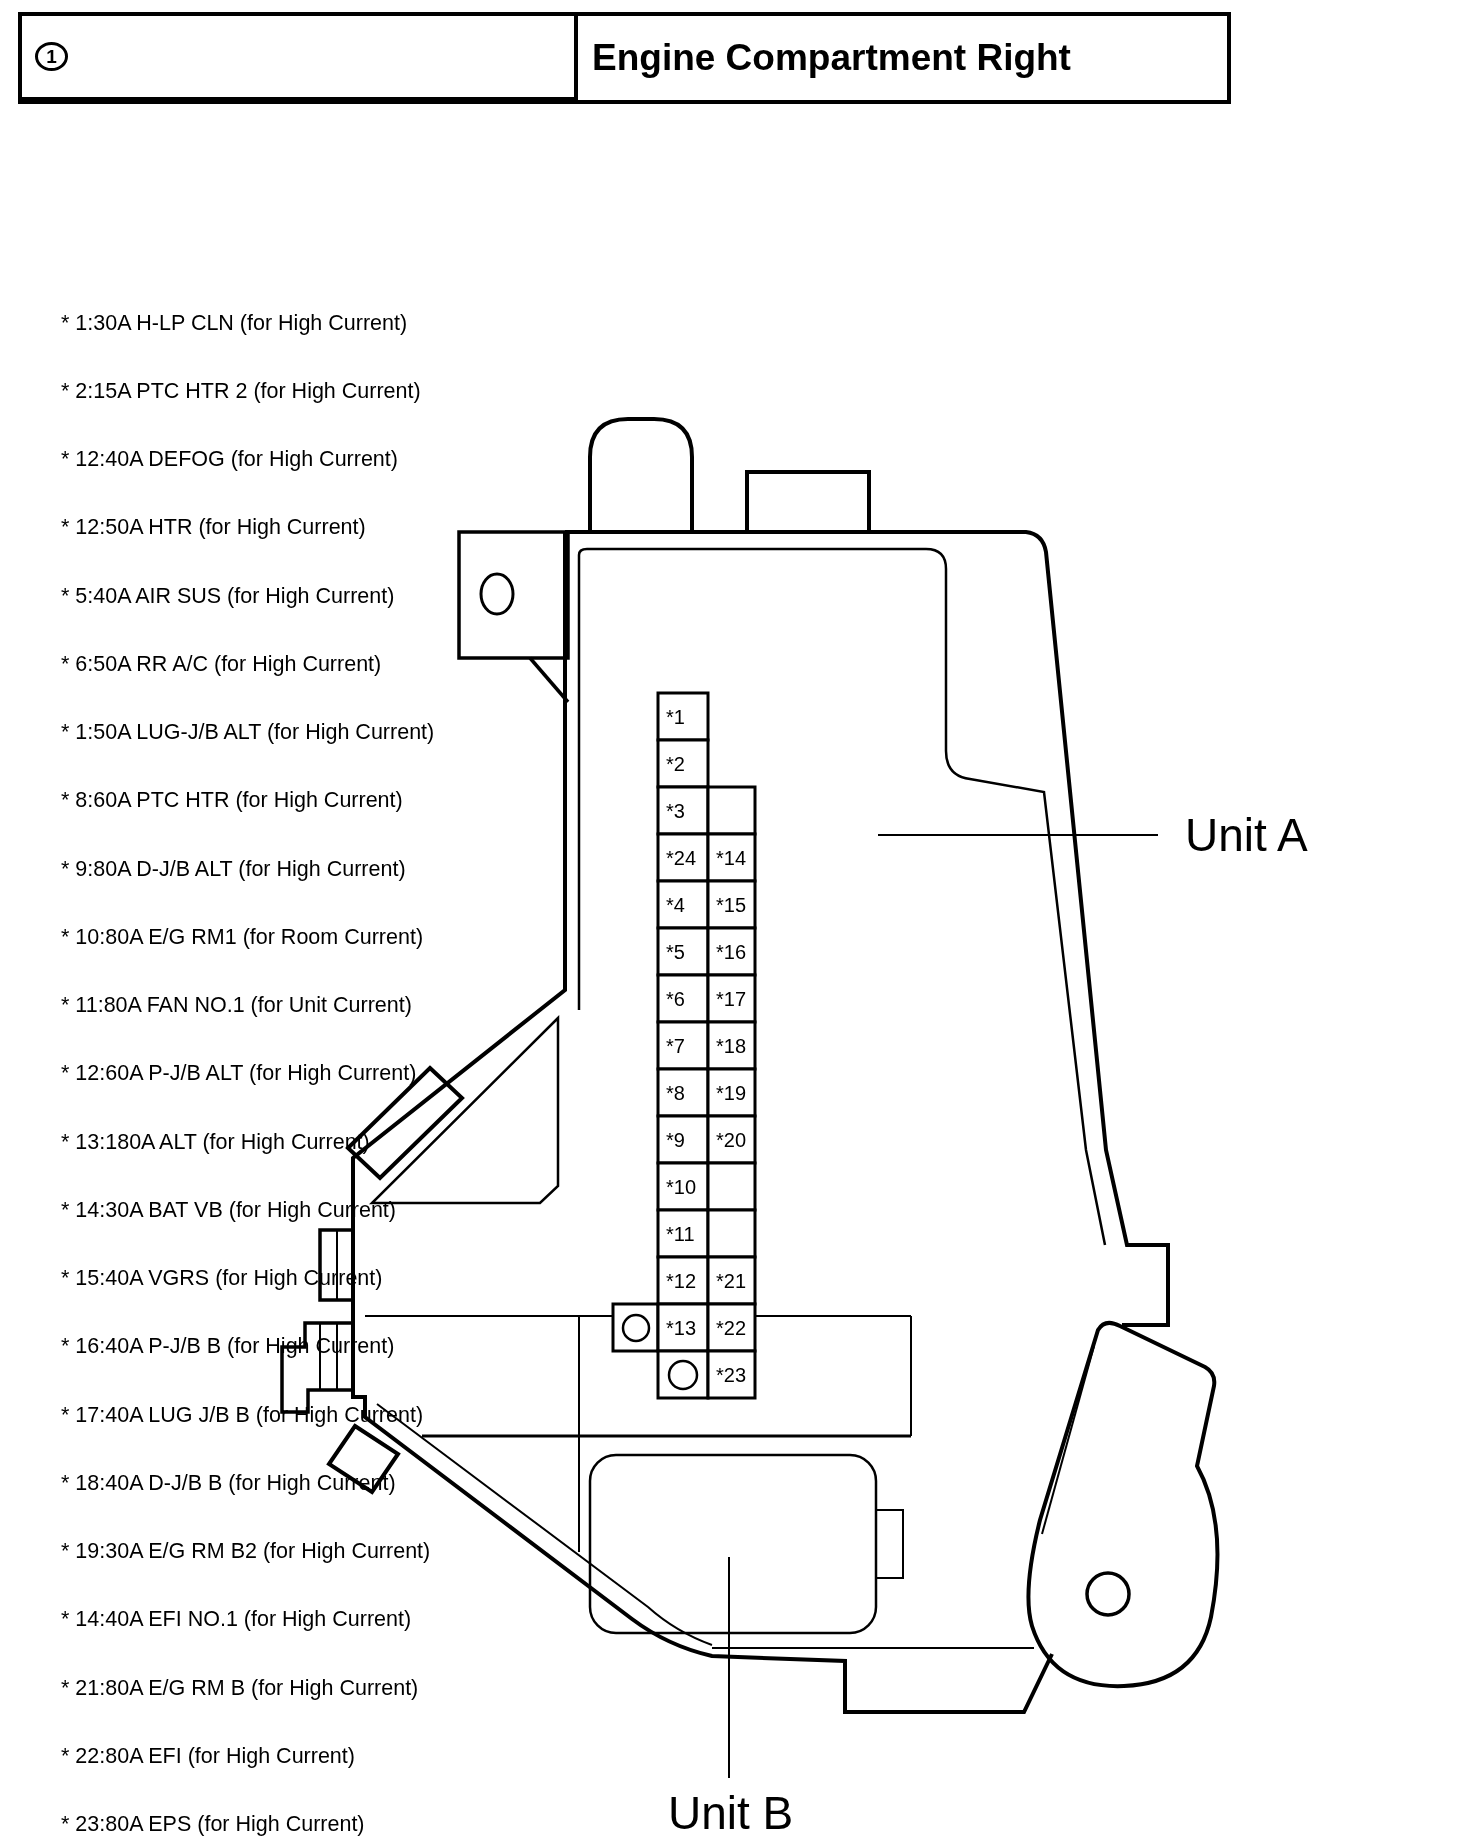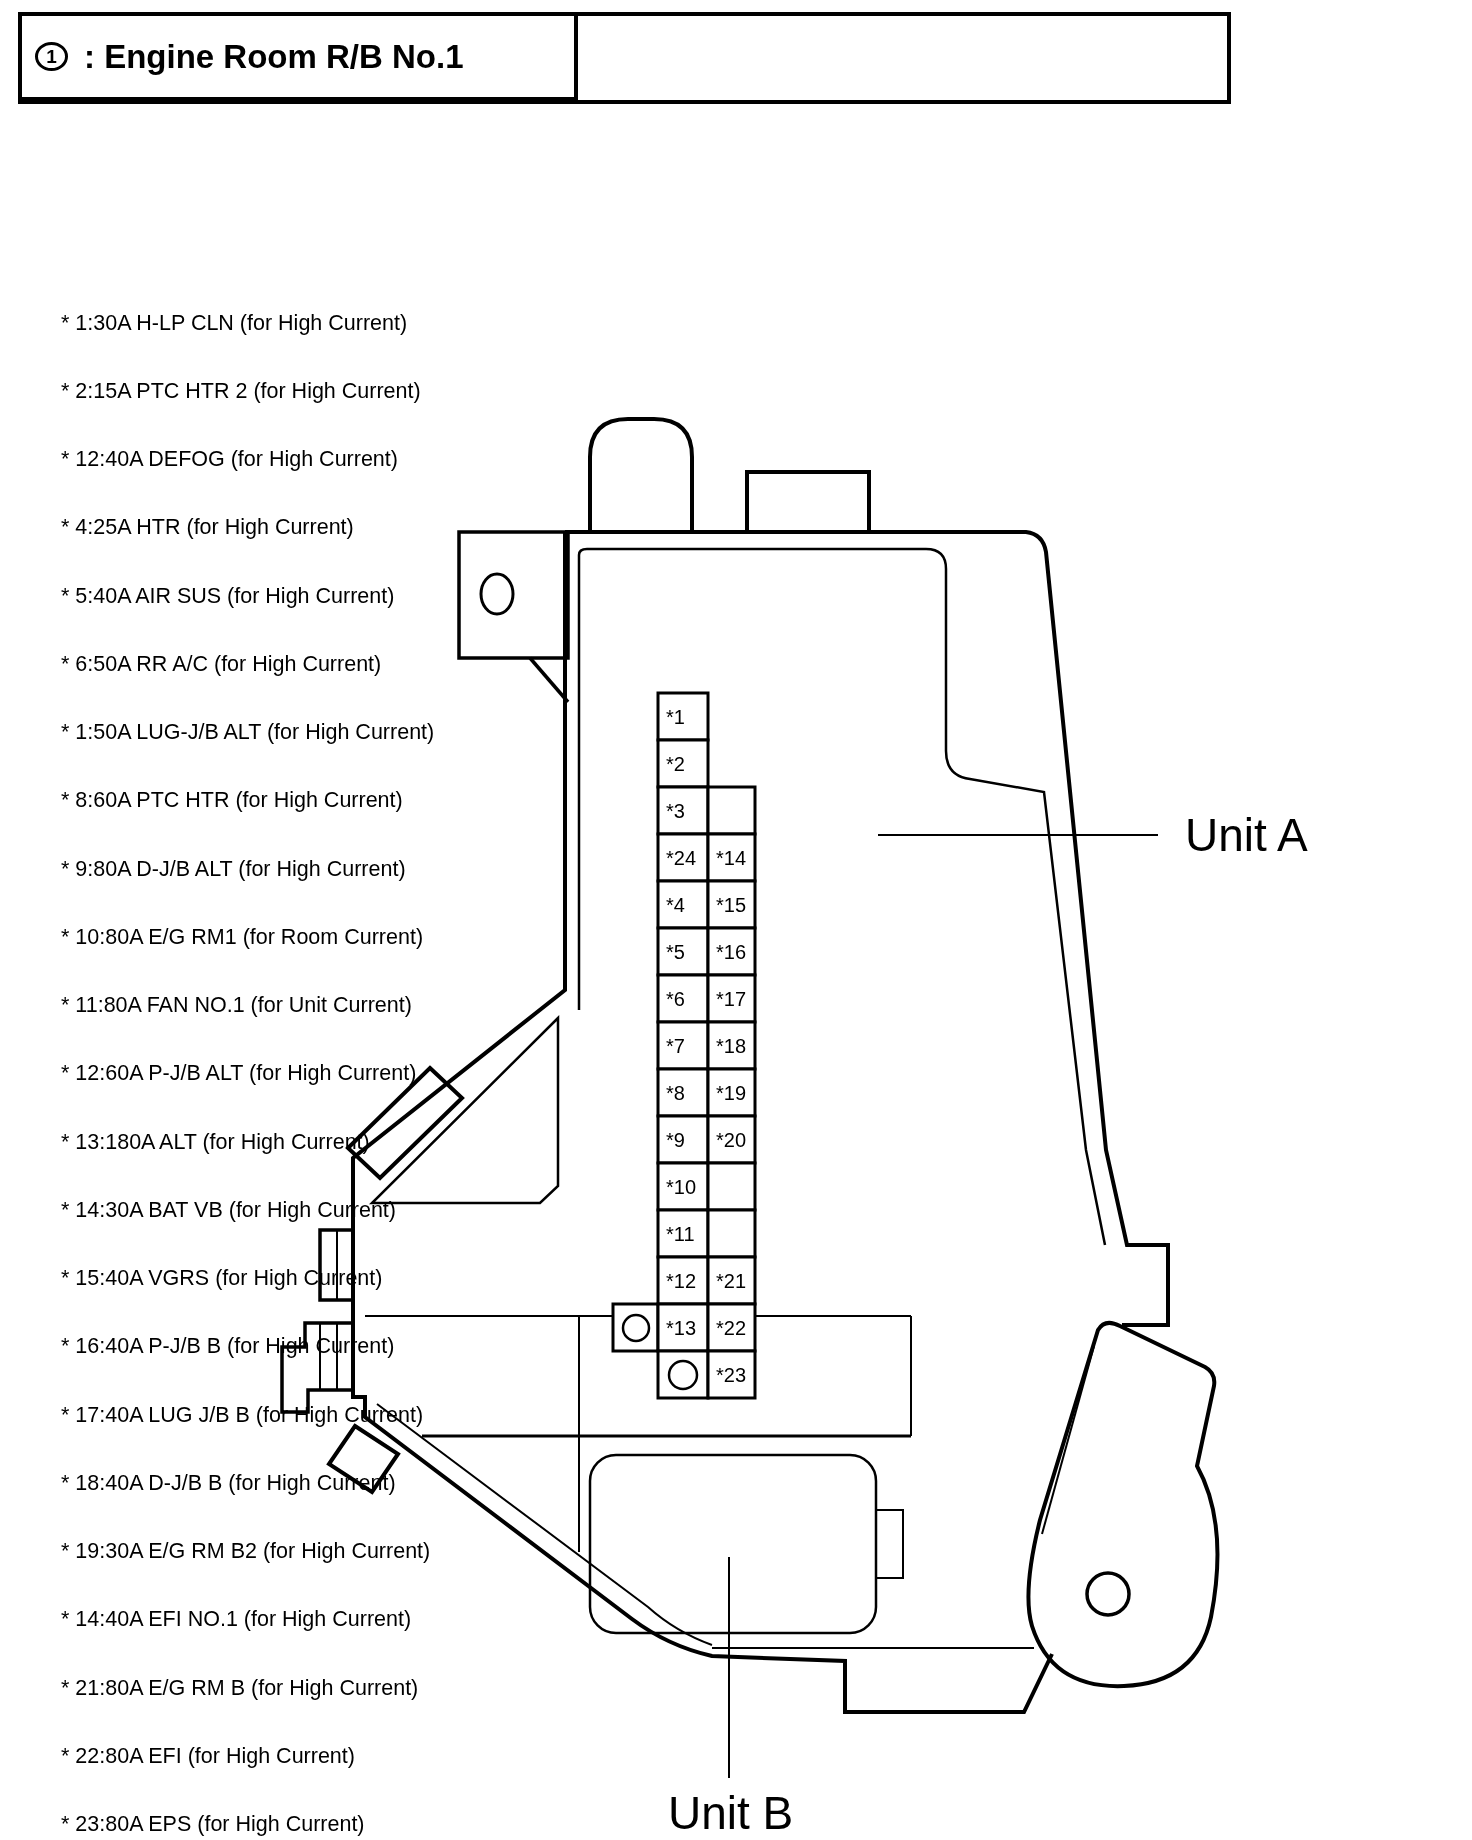--- a/index.html
+++ b/index.html
@@ -28,30 +28,30 @@
 </style>
 </head>
 <body>
 
 <div class="page">
 
   <div class="hdr">
     <div class="hdr-left">
       <div class="hdr-row">
         <span class="sym sym-circle1">1</span>
-        <span>: Engine Room R/B No.1</span>
       </div>
     </div>
+    <div class="hdr-title">Engine Compartment Right</div>
   </div>
 
   <div class="flist">
     <div>* 1:30A H-LP CLN (for High Current)</div>
     <div>* 2:15A PTC HTR 2 (for High Current)</div>
     <div>* 12:40A DEFOG (for High Current)</div>
-    <div>* 4:25A HTR (for High Current)</div>
+    <div>* 12:50A HTR (for High Current)</div>
     <div>* 5:40A AIR SUS (for High Current)</div>
     <div>* 6:50A RR A/C (for High Current)</div>
     <div>* 1:50A LUG-J/B ALT (for High Current)</div>
     <div>* 8:60A PTC HTR (for High Current)</div>
     <div>* 9:80A D-J/B ALT (for High Current)</div>
     <div>* 10:80A E/G RM1 (for Room Current)</div>
     <div>* 11:80A FAN NO.1 (for Unit Current)</div>
     <div>* 12:60A P-J/B ALT (for High Current)</div>
     <div>* 13:180A ALT (for High Current)</div>
     <div>* 14:30A BAT VB (for High Current)</div>

